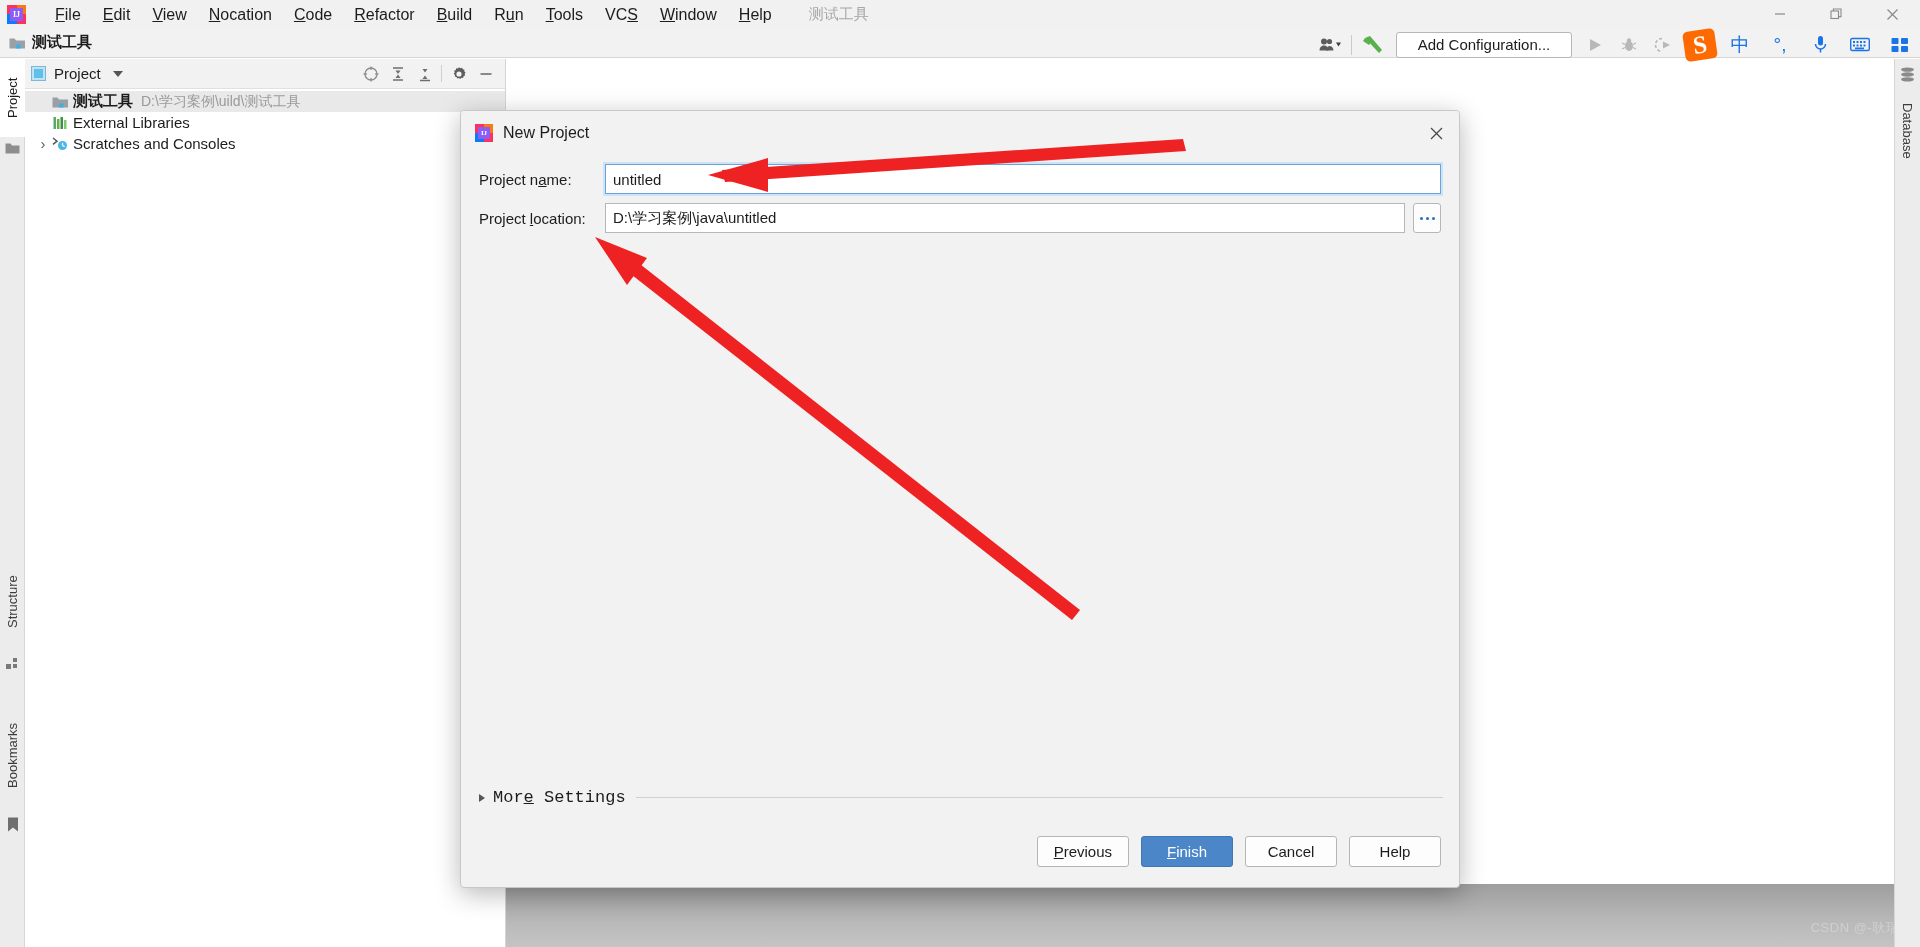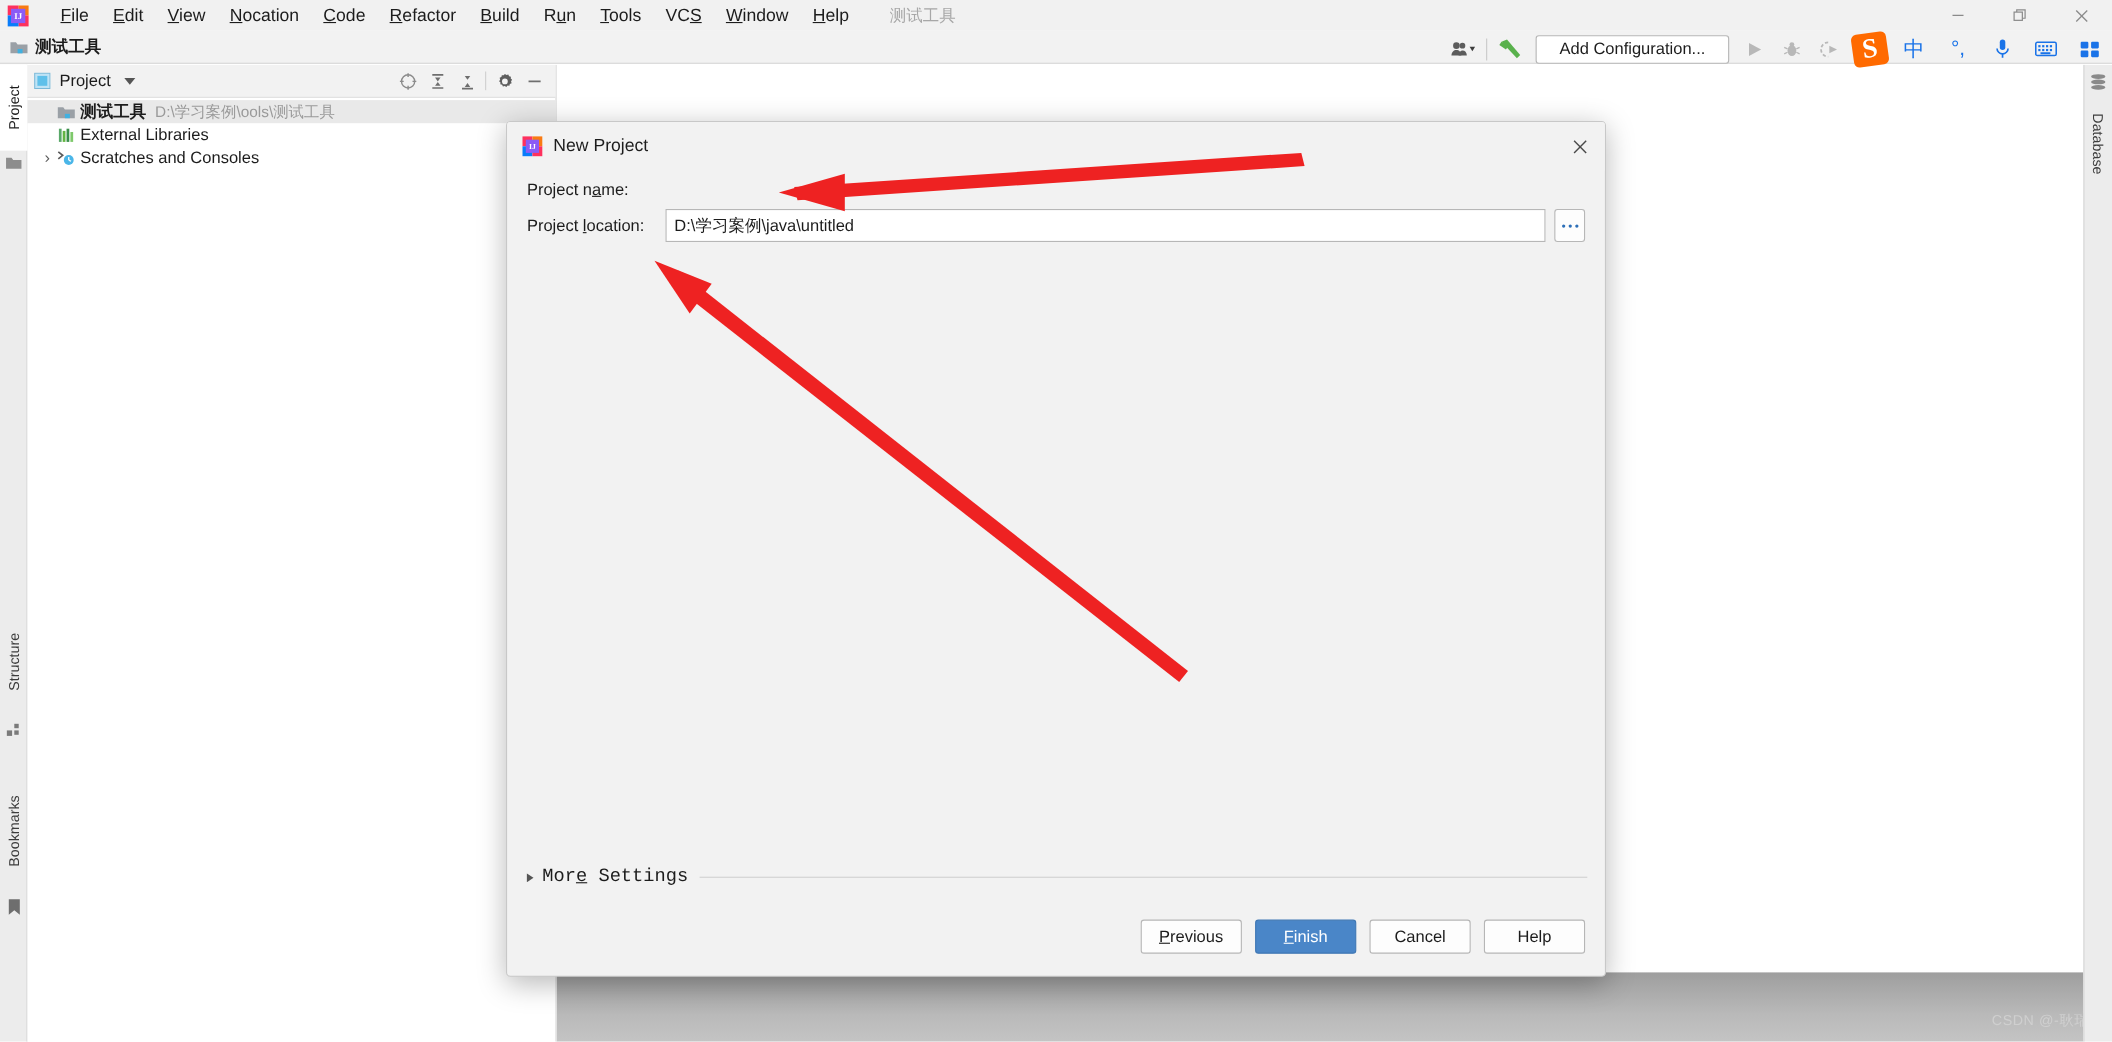--- a/index.html
+++ b/index.html
@@ -478,21 +478,21 @@
     <div class="tree">
       <div class="tree-row selected">
         <span class="tw"></span>
         <span class="tree-icon">
           <svg width="17" height="14" viewBox="0 0 17 14">
             <path d="M0.5 2.5 h5 l1.5 2 h9 v8 h-15.5 z" fill="#9aa0a6"></path>
             <rect x="7" y="8.5" width="4.5" height="4" fill="#40b0e0"></rect>
           </svg>
         </span>
         <span class="tree-label">测试工具</span>
-        <span class="tree-sub">D:\学习案例\ools\测试工具</span>
+        <span class="tree-sub">D:\学习案例\uild\测试工具</span>
       </div>
 
       <div class="tree-row">
         <span class="tw"></span>
         <span class="tree-icon">
           <svg width="15" height="14" viewBox="0 0 15 14">
             <rect x="0.5" y="1" width="2.5" height="12" fill="#59a869"></rect>
             <rect x="4" y="3" width="2.5" height="10" fill="#62b543"></rect>
             <rect x="7.5" y="1" width="2.5" height="12" fill="#3a8f4a"></rect>
             <rect x="11" y="4" width="2.5" height="9" fill="#7ec96b"></rect>
@@ -530,20 +530,21 @@
         <svg width="15" height="15" viewBox="0 0 15 15">
           <line x1="2" y1="2" x2="13" y2="13" stroke="currentColor" stroke-width="1.3"></line>
           <line x1="13" y1="2" x2="2" y2="13" stroke="currentColor" stroke-width="1.3"></line>
         </svg>
       </div>
     </div>
 
     <div class="dlg-body">
       <div class="field-row">
         <label class="field-label">Project n<span class="mn">a</span>me:</label>
+        <input class="text-input focused" type="text" value="untitled" style="">
       </div>
 
       <div class="field-row">
         <label class="field-label">Project <span class="mn">l</span>ocation:</label>
         <input class="text-input" type="text" value="D:\学习案例\java\untitled" style="">
         <div class="browse-btn">
           <span class="dots">
               <i></i>
               <i></i>
               <i></i>

